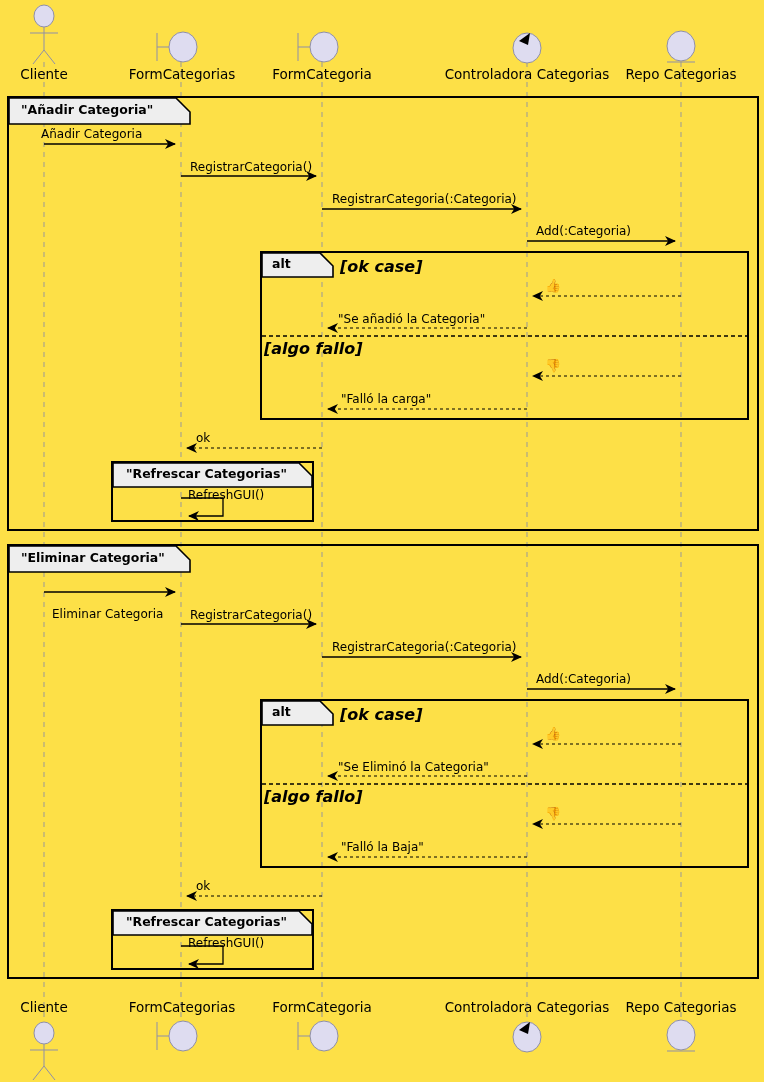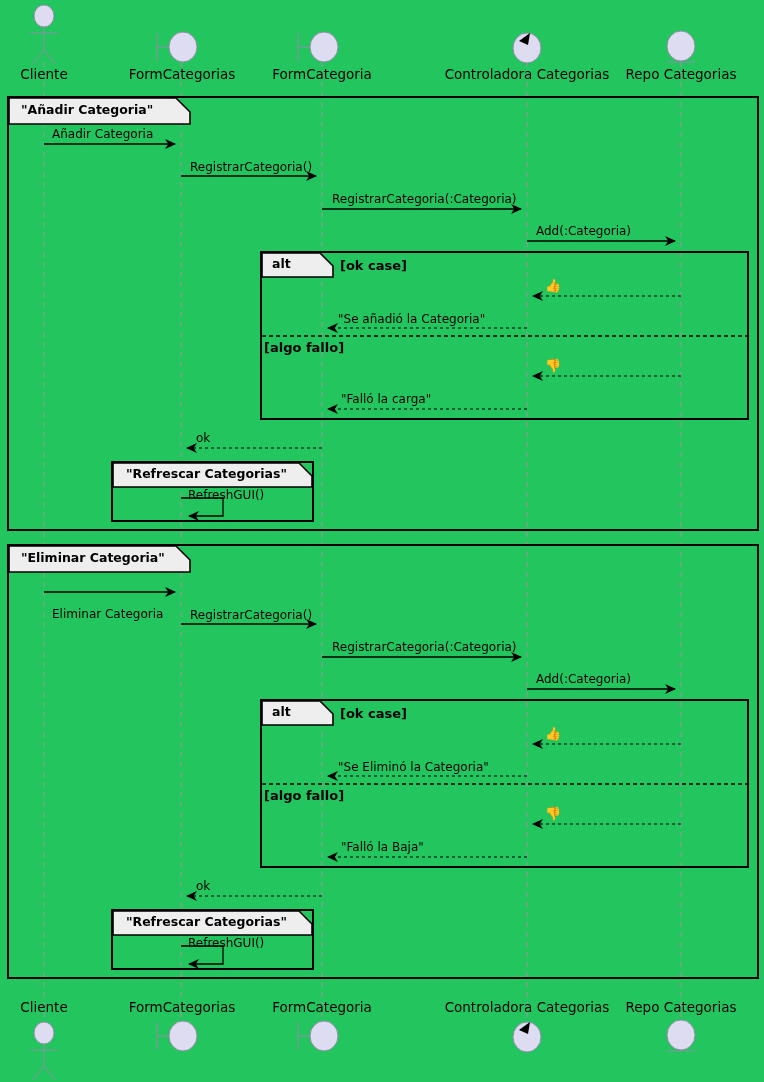--- a/index.html
+++ b/index.html
@@ -7,21 +7,21 @@
     padding: 0;
     background: #ffffff;
   }
   body {
     font-family: "DejaVu Sans", "Liberation Sans", sans-serif;
   }
   #diagram {
     position: relative;
     width: 764px;
     height: 1082px;
-    background: #22c55e;
+    background: #fde047;
     overflow: hidden;
   }
   svg.layer {
     position: absolute;
     left: 0;
     top: 0;
     width: 764px;
     height: 1082px;
   }
   .lbl {
@@ -36,22 +36,23 @@
     text-align: center;
   }
   .msg-label {
     font-size: 12px;
   }
   .frag-title {
     font-size: 12.5px;
     font-weight: bold;
   }
   .frag-guard {
-    font-size: 13px;
+    font-size: 16px;
     font-weight: bold;
+    font-style: italic;
   }
   .emoji {
     position: absolute;
     font-size: 13px;
     line-height: 1;
   }
 </style>
 </head>
 <body>
 
@@ -203,21 +204,21 @@
   <div class="lbl participant-name" style="left:605px;top:1001px; width:152px;">Repo Categorias</div>
 
   <div class="lbl frag-title" style="left:21px; top:104px;">"Añadir Categoria"</div>
 
   <div class="lbl frag-title" style="left:272px; top:258px;">alt</div>
   <div class="lbl frag-guard" style="left:340px; top:259px;">[ok case]</div>
   <div class="lbl frag-guard" style="left:264px; top:341px;">[algo fallo]</div>
 
   <div class="lbl frag-title" style="left:126px; top:468px;">"Refrescar Categorias"</div>
 
-  <div class="lbl msg-label" style="left:52px;  top:128px;">Añadir Categoria</div>
+  <div class="lbl msg-label" style="left:41px;  top:128px;">Añadir Categoria</div>
   <div class="lbl msg-label" style="left:190px; top:161px;">RegistrarCategoria()</div>
   <div class="lbl msg-label" style="left:332px; top:193px;">RegistrarCategoria(:Categoria)</div>
   <div class="lbl msg-label" style="left:536px; top:225px;">Add(:Categoria)</div>
   <div class="lbl msg-label" style="left:338px; top:313px;">"Se añadió la Categoria"</div>
   <div class="lbl msg-label" style="left:341px; top:393px;">"Falló la carga"</div>
   <div class="lbl msg-label" style="left:196px; top:432px;">ok</div>
   <div class="lbl msg-label" style="left:188px; top:489px;">RefreshGUI()</div>
 
   <div class="emoji" style="left:545px; top:279px;">👍</div>
   <div class="emoji" style="left:545px; top:359px;">👎</div>

